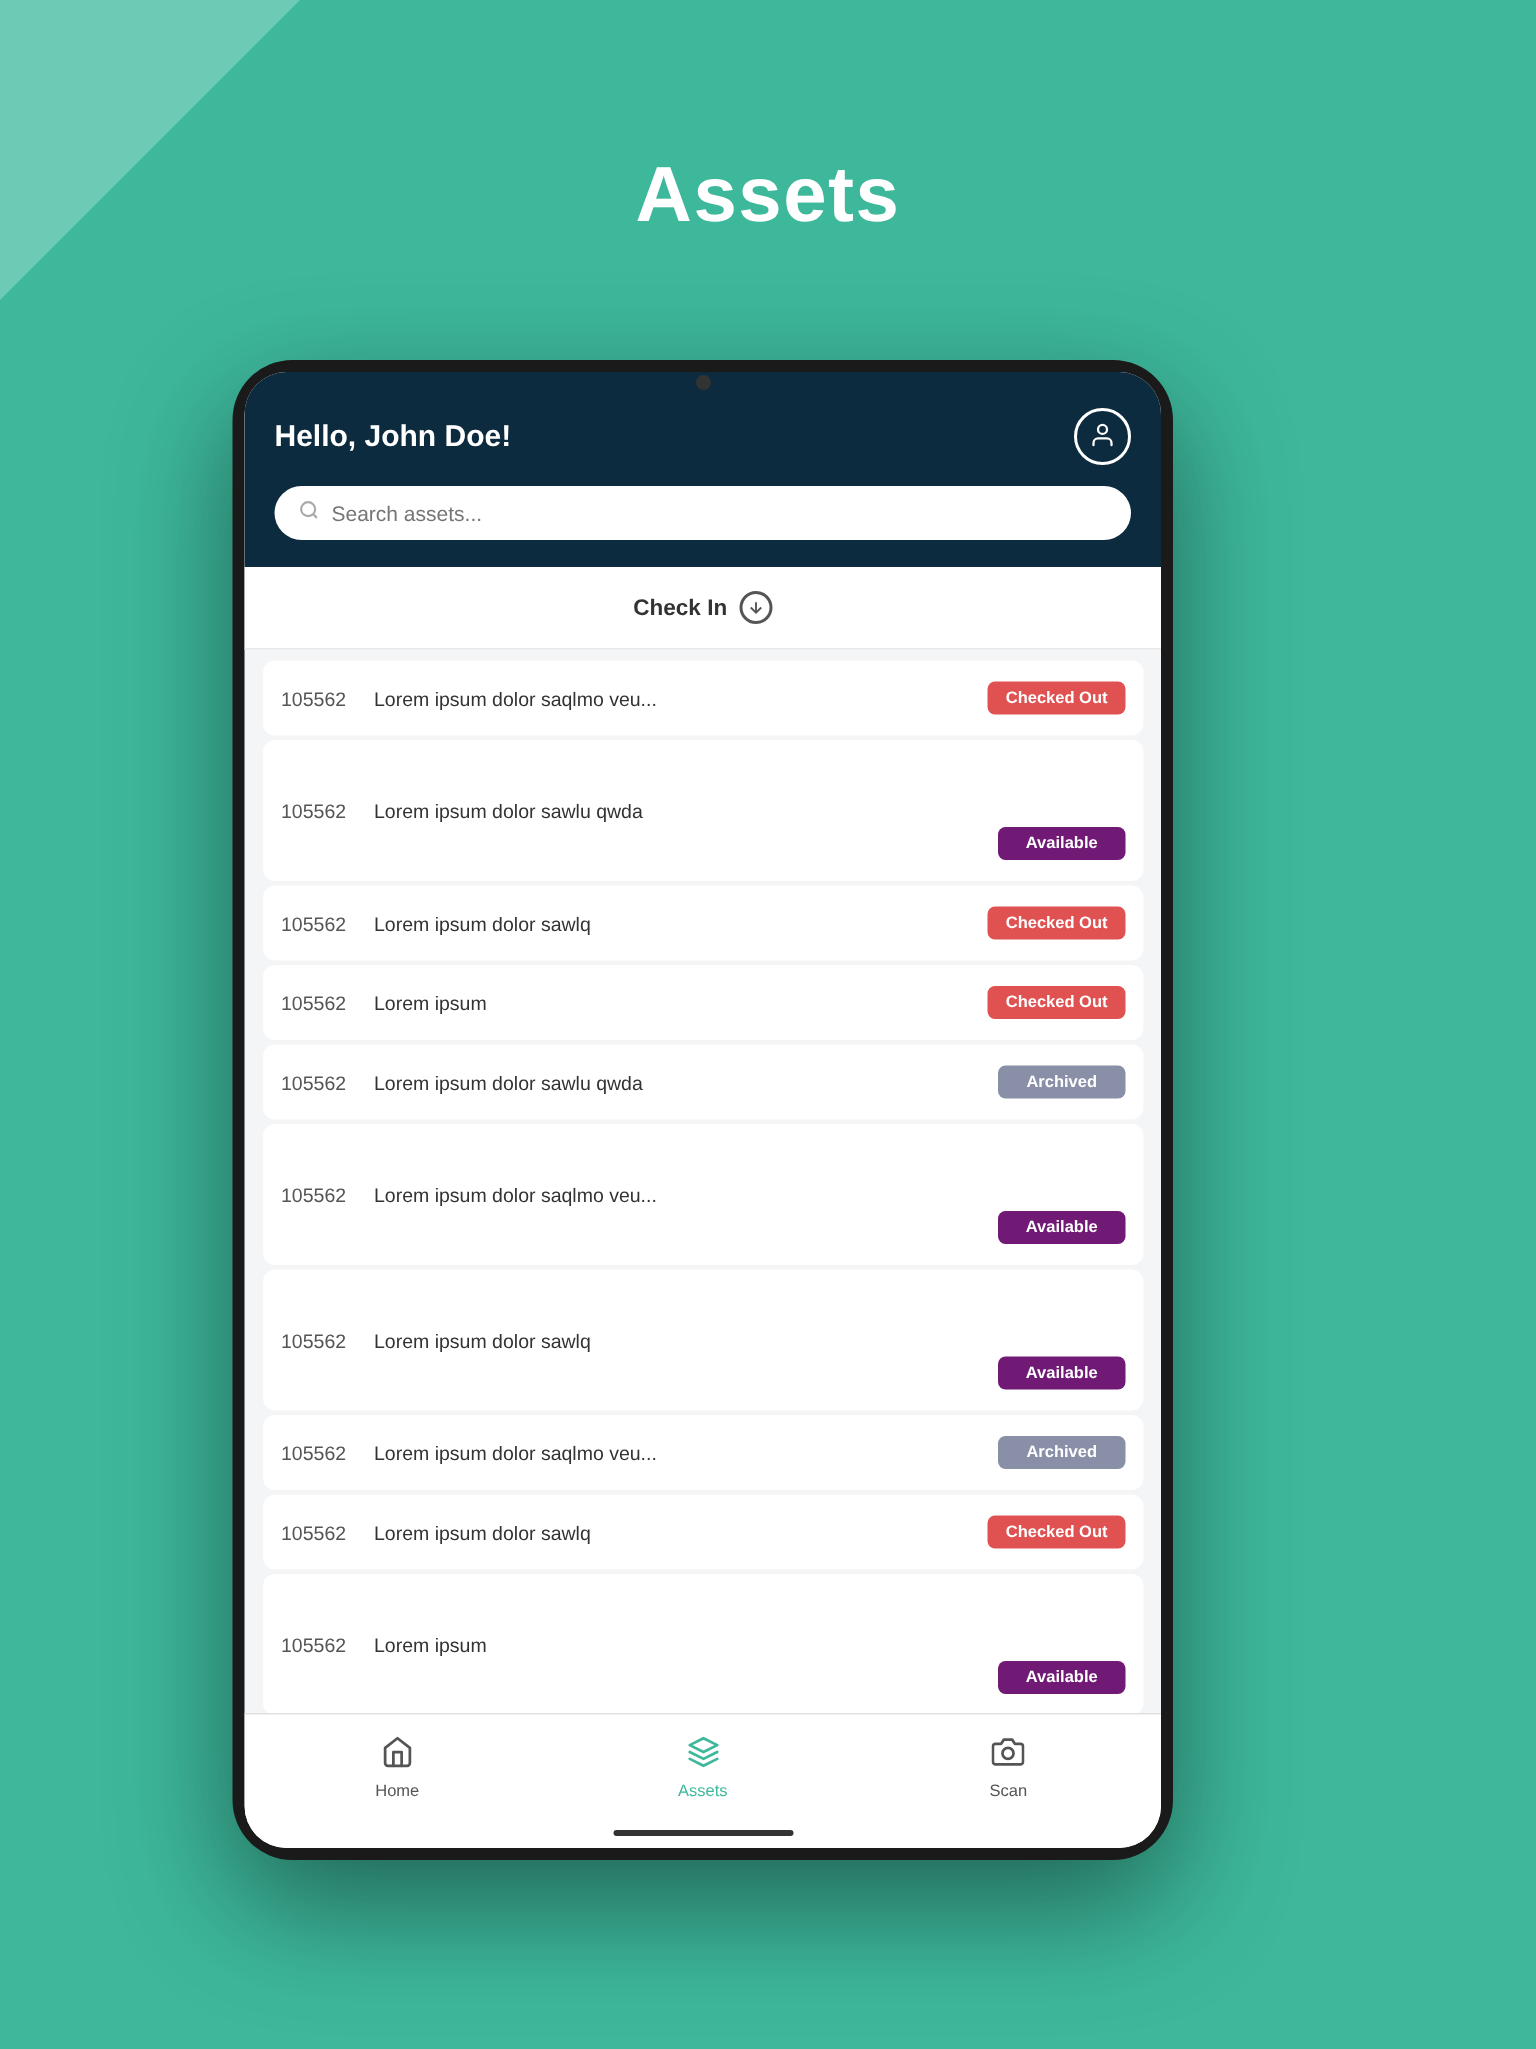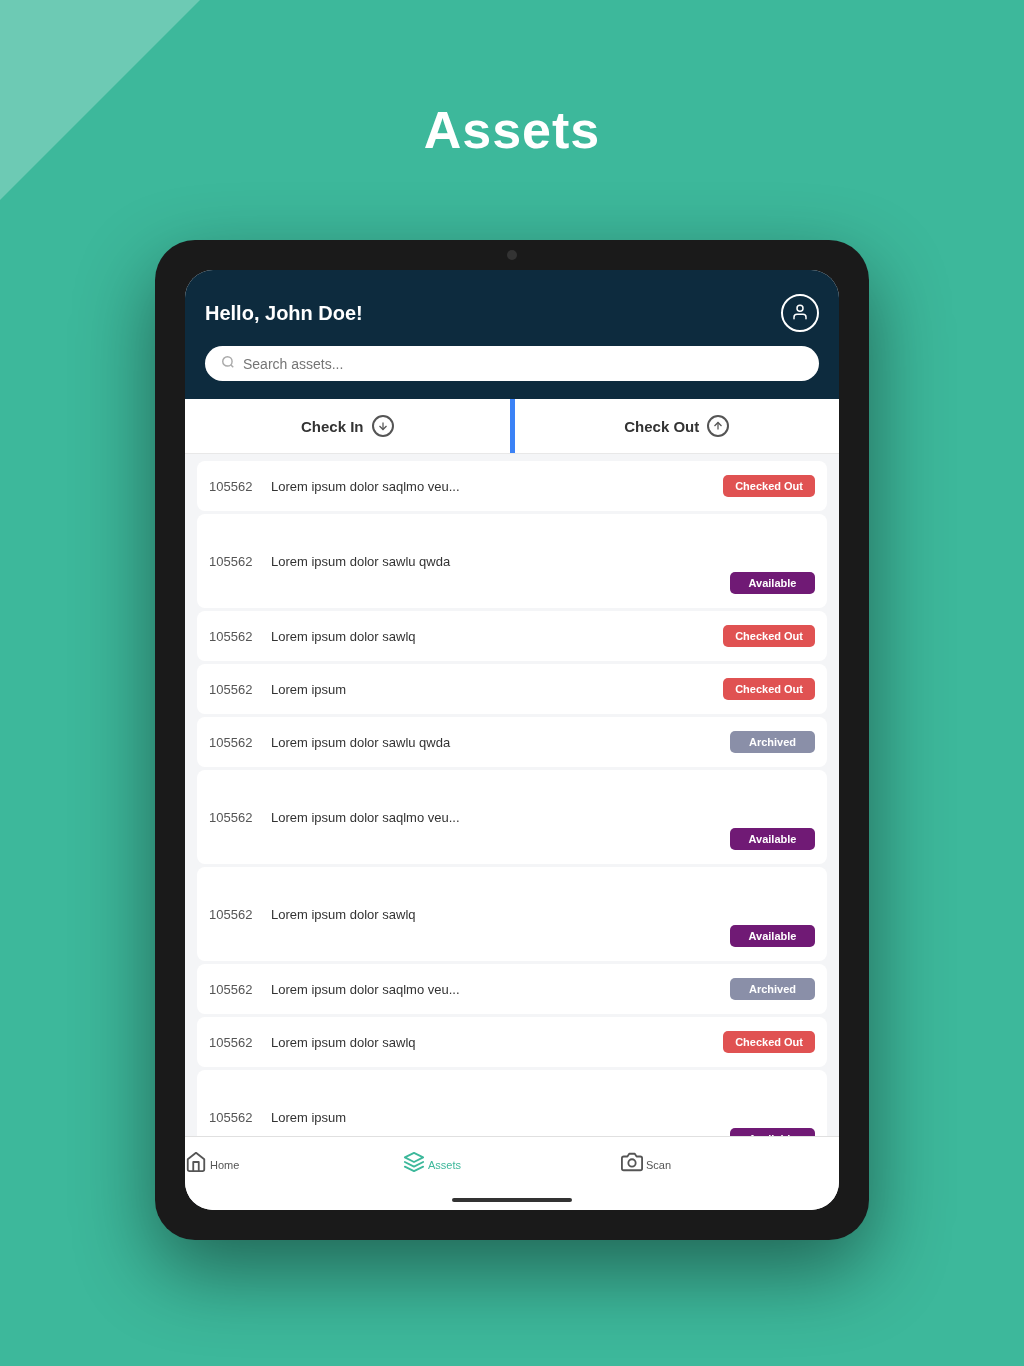--- a/index.html
+++ b/index.html
@@ -32,25 +32,25 @@
       font-size: 52px;
       font-weight: 800;
       letter-spacing: 1px;
     }
 
     
     .tablet {
       position: absolute;
       top: 240px;
       left: 155px;
-      width: 714px;
+      width: 627px;
       height: 1000px;
       background: #1a1a1a;
       border-radius: 40px;
-      padding: 30px;
+      padding: 8px;
       box-shadow: 0 30px 80px rgba(0,0,0,0.45);
     }
 
     
     .camera {
       position: absolute;
       top: 10px;
       left: 50%;
       transform: translateX(-50%);
       width: 10px;
@@ -221,21 +221,21 @@
       background: white;
       border-top: 1px solid #e0e0e0;
       display: flex;
       padding: 10px 0 16px 0;
       flex-shrink: 0;
     }
 
     .nav-item {
       flex: 1;
       display: flex;
-      flex-direction: row;
+      flex-direction: column;
       align-items: center;
       gap: 3px;
       cursor: pointer;
       padding: 4px 0;
     }
 
     .nav-icon {
       font-size: 20px;
       color: #555;
     }
@@ -302,29 +302,20 @@
     <div class="filter-tabs">
       <div class="filter-tab">
         <span>Check In</span>
         <div class="tab-icon">
           <svg width="12" height="12" viewBox="0 0 24 24" fill="none" stroke="#555" stroke-width="2.5">
             <line x1="12" y1="5" x2="12" y2="19"></line>
             <polyline points="19 12 12 19 5 12"></polyline>
           </svg>
         </div>
       </div>
-      <div class="filter-tab">
-        <span>Check Out</span>
-        <div class="tab-icon">
-          <svg width="12" height="12" viewBox="0 0 24 24" fill="none" stroke="#555" stroke-width="2.5">
-            <line x1="12" y1="19" x2="12" y2="5"></line>
-            <polyline points="5 12 12 5 19 12"></polyline>
-          </svg>
-        </div>
-      </div>
     </div>
 
     <div class="assets-list" id="assets-list">
     <div class="asset-row">
     <span class="asset-id">105562</span>
     <span class="asset-name">Lorem ipsum dolor saqlmo veu...</span>
     <span class="status-badge status-checked-out">Checked Out</span>
   </div>
         <div class="asset-row">
     <span class="asset-id">105562</span>

